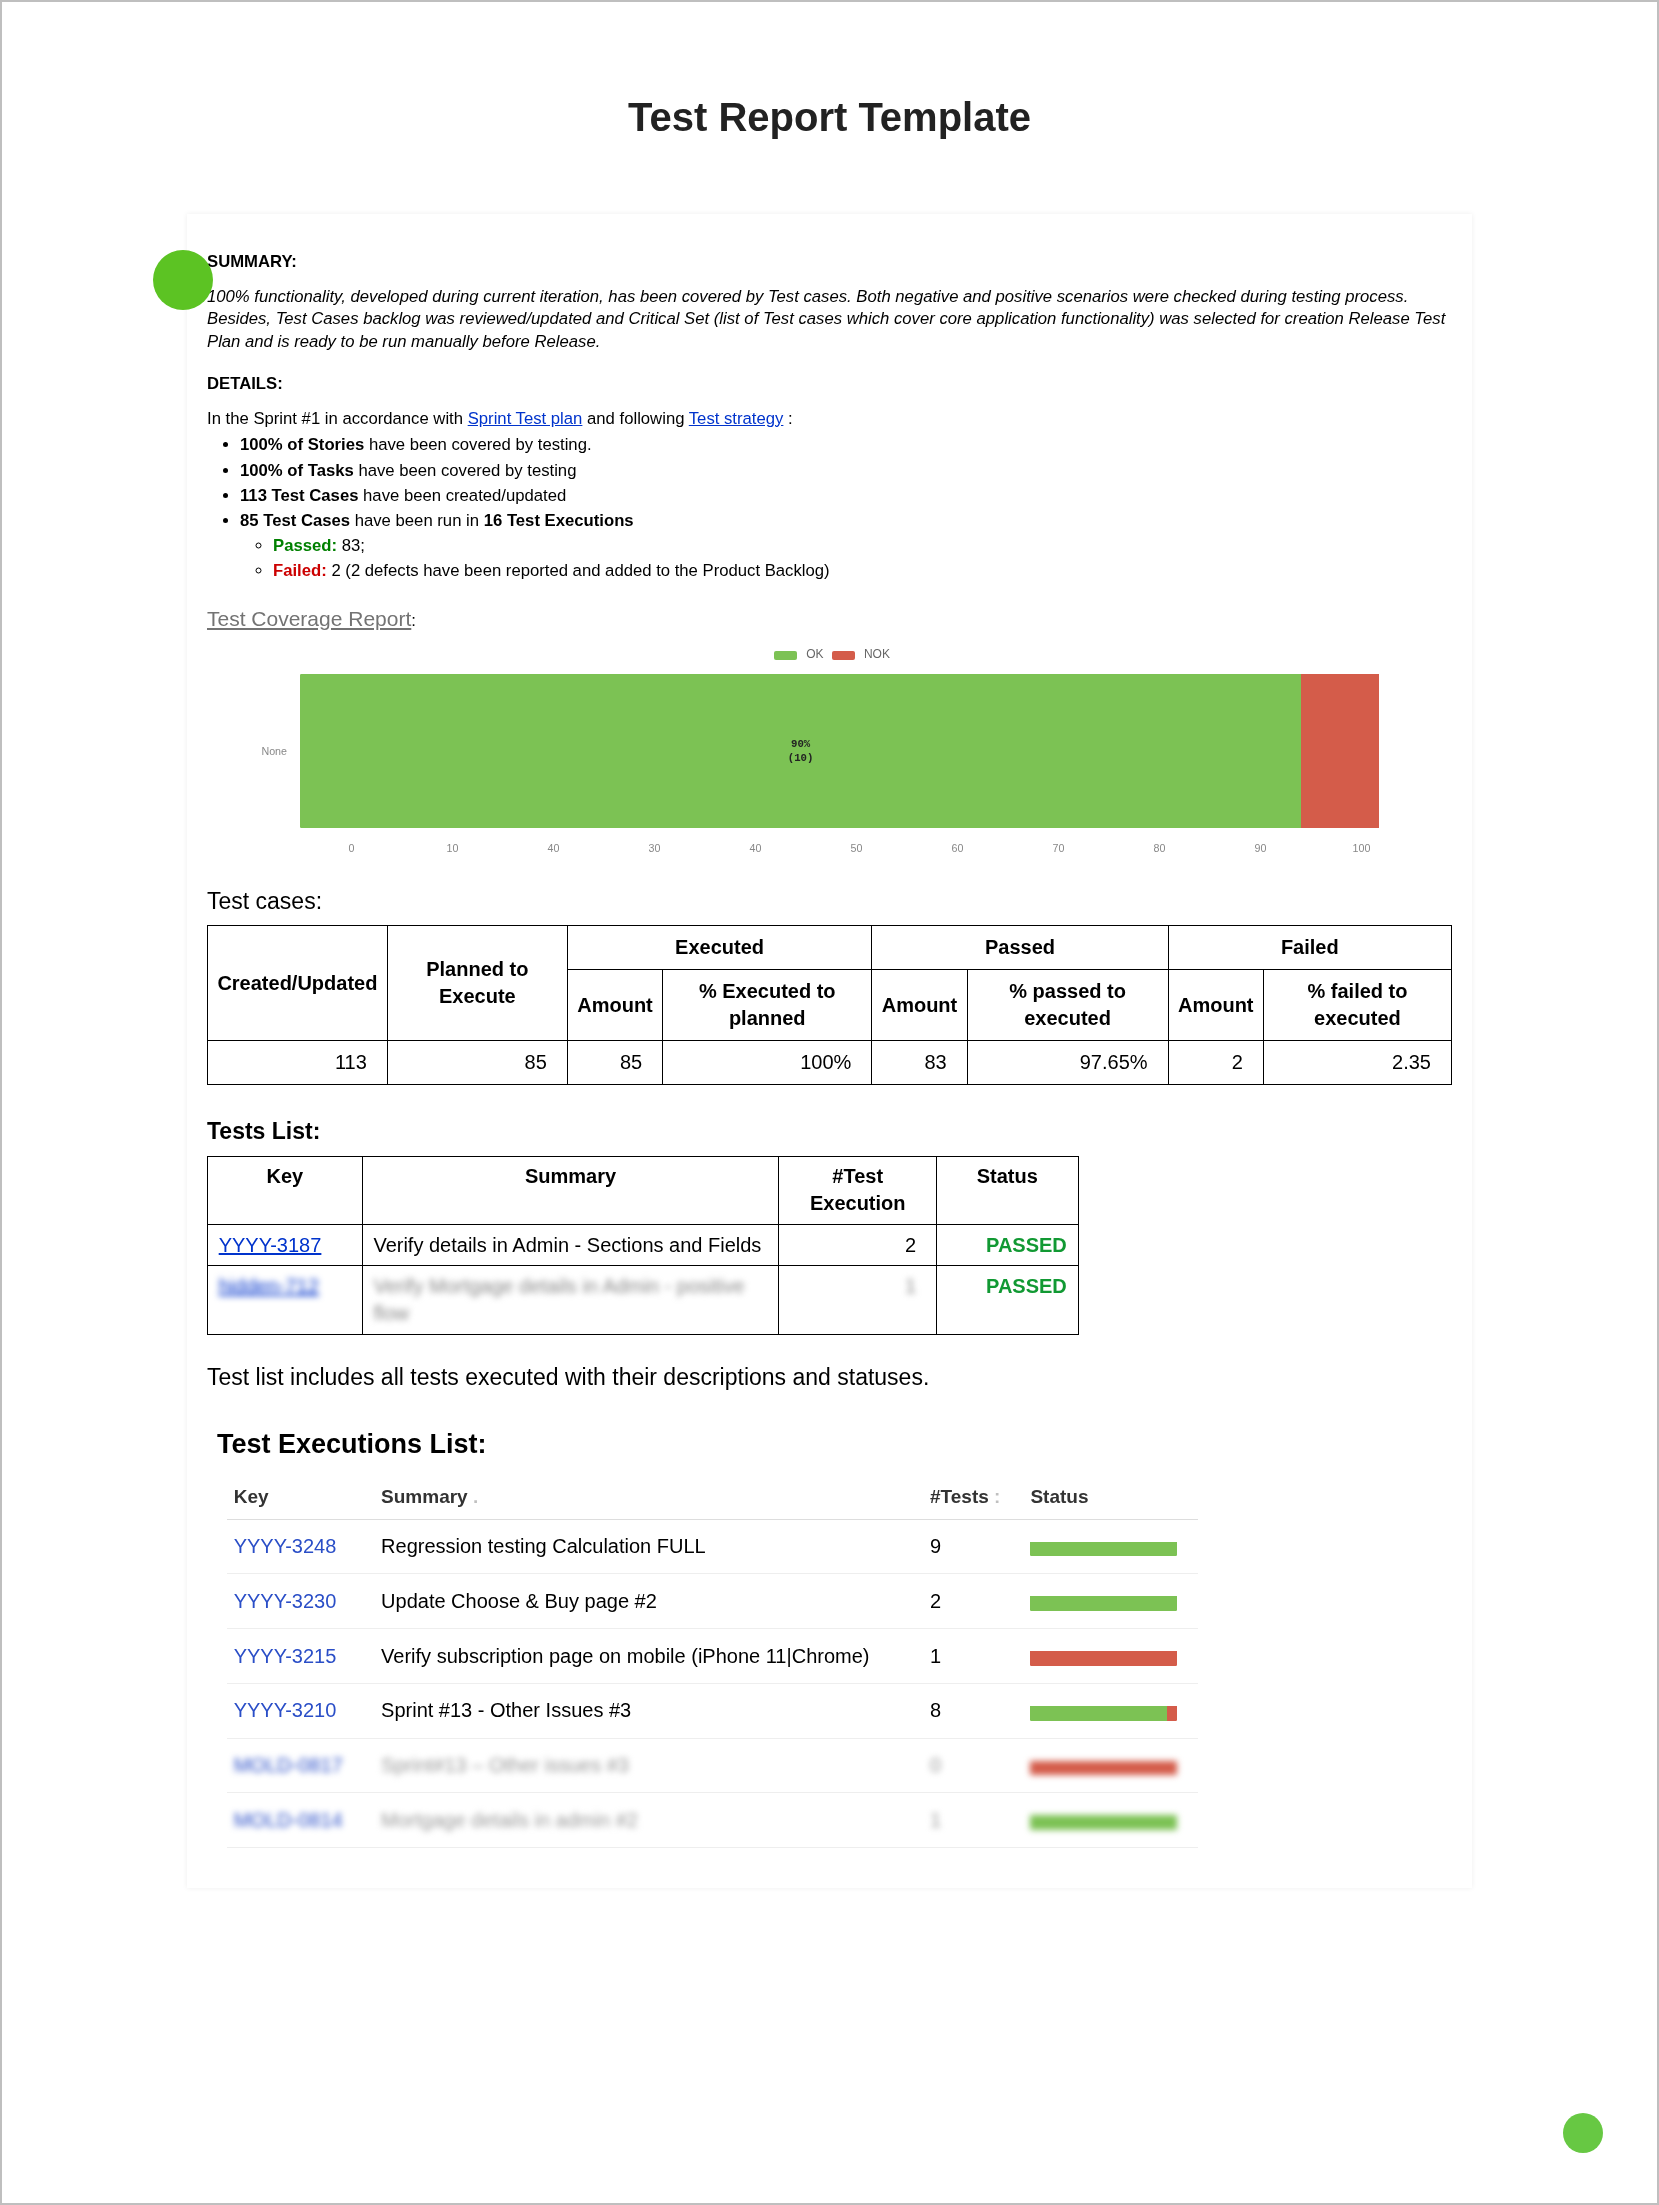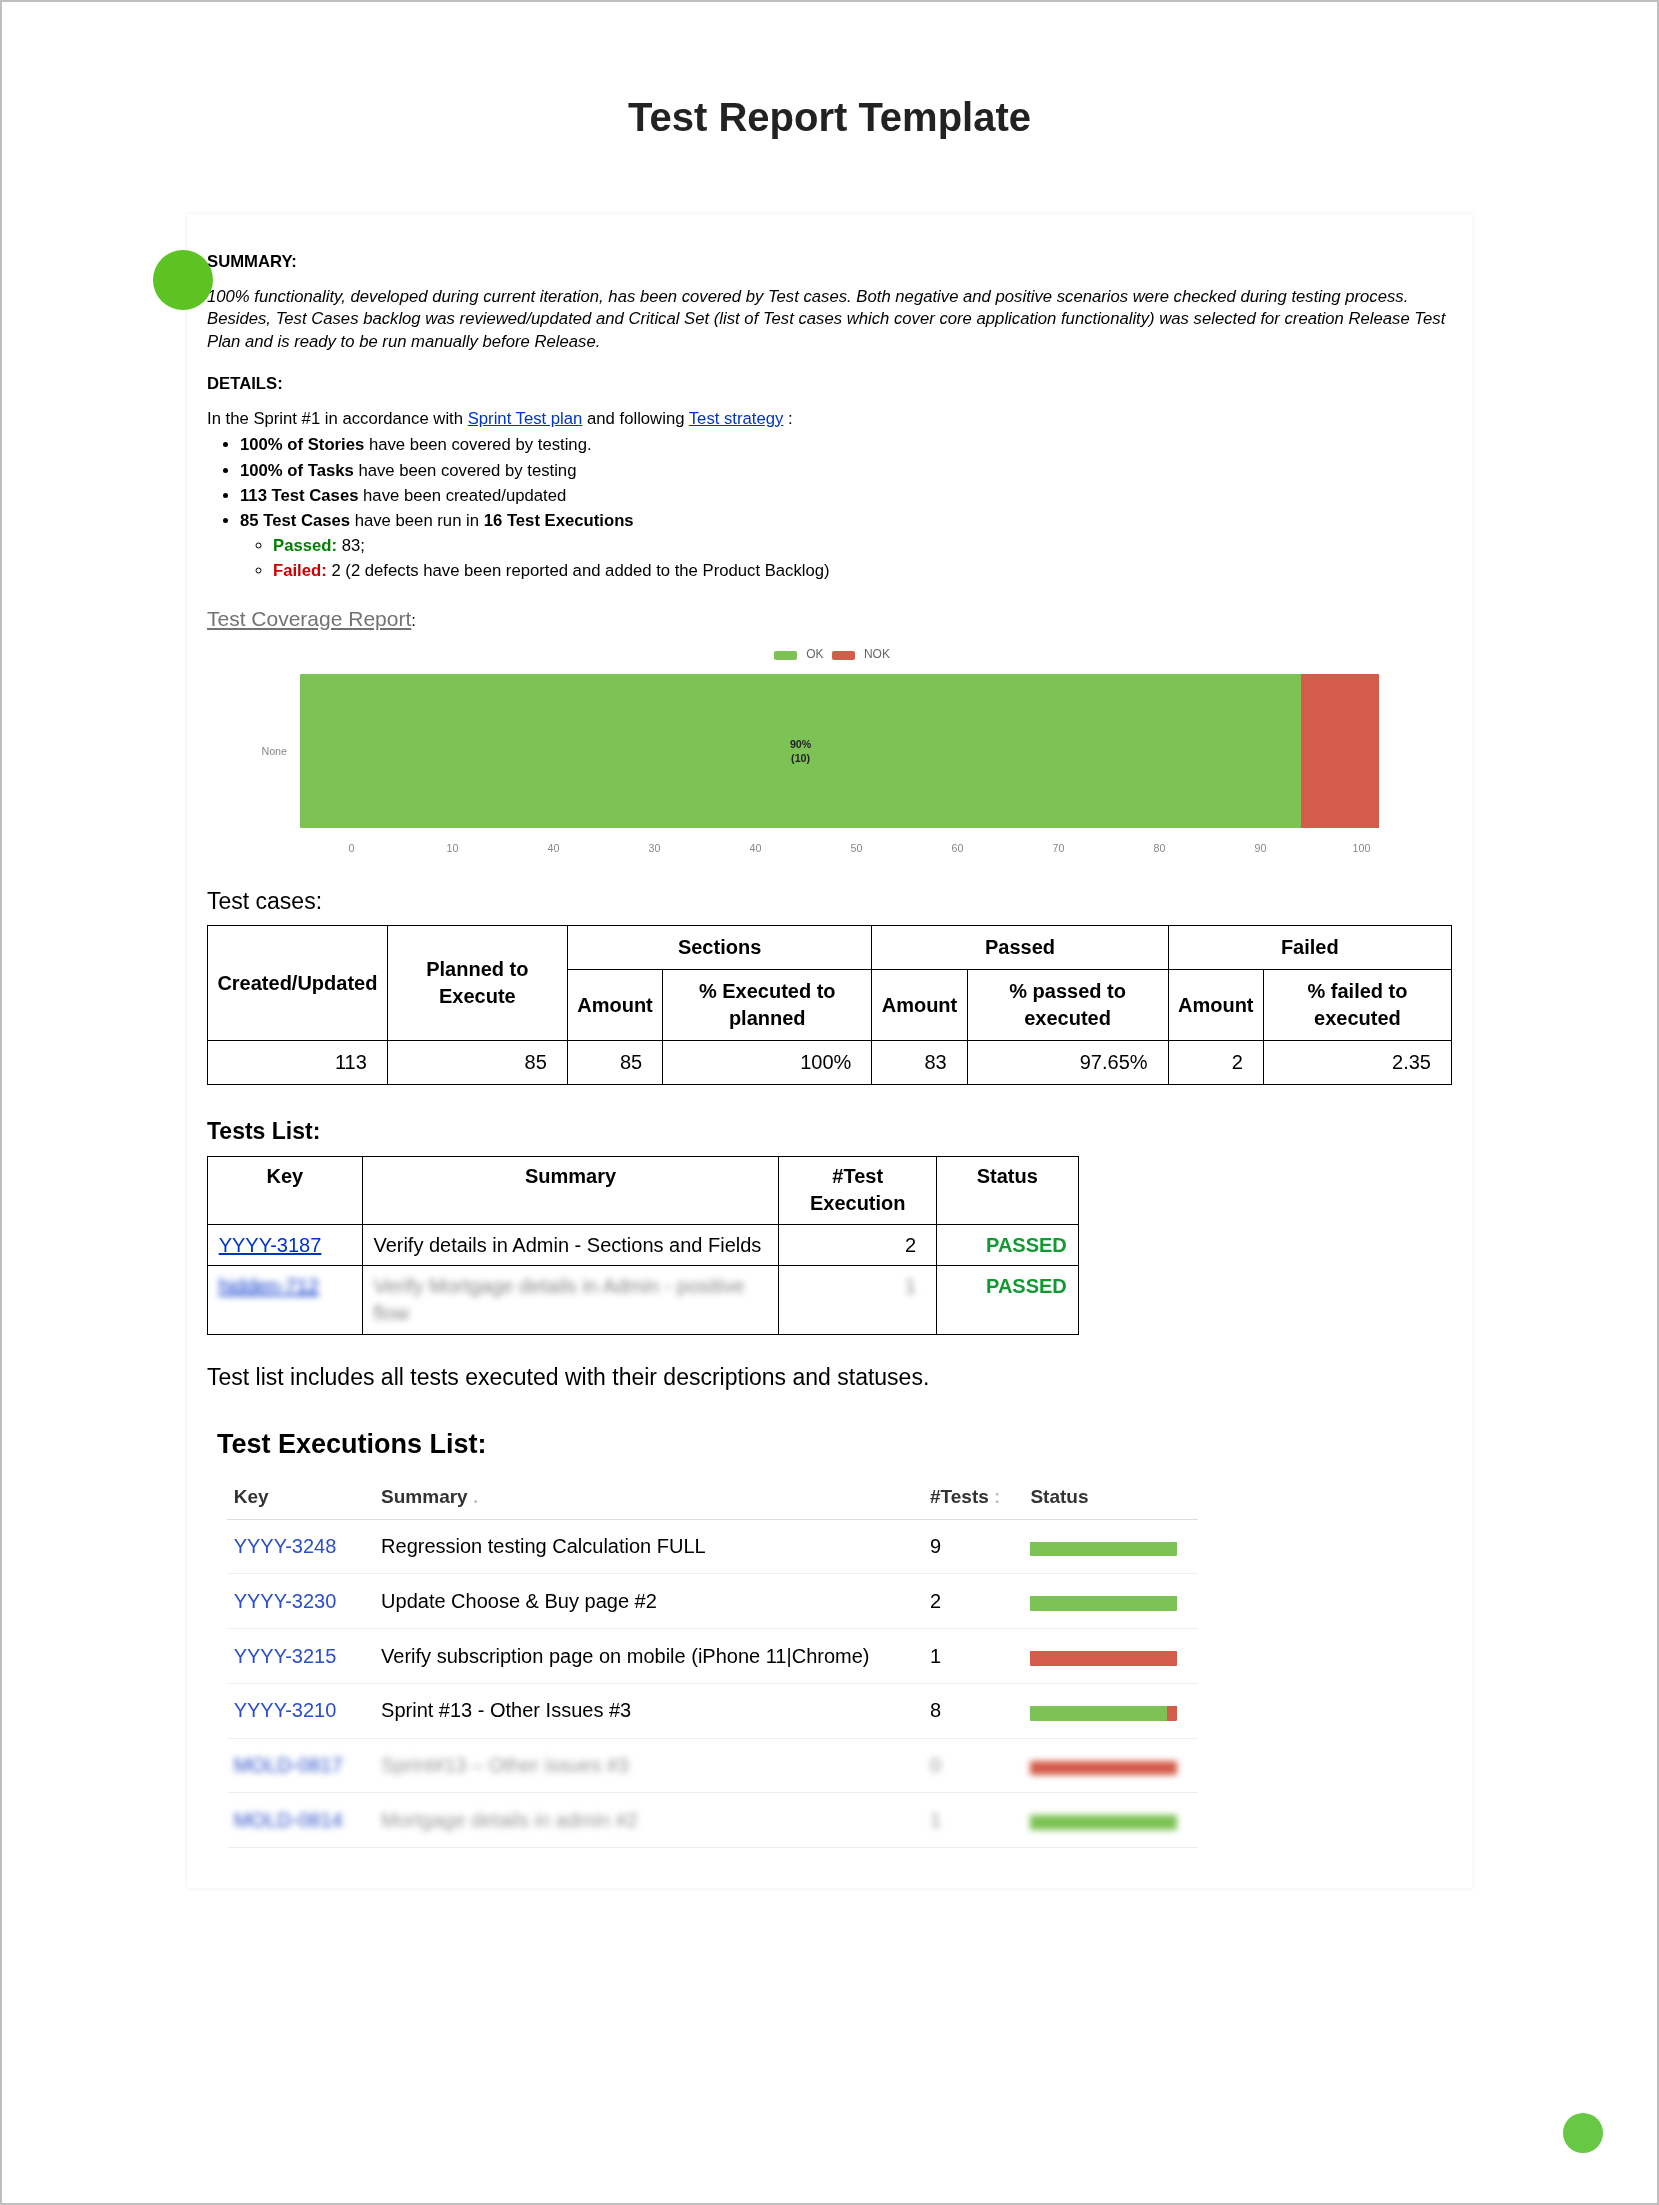--- a/index.html
+++ b/index.html
@@ -128,20 +128,21 @@
     color: #888;
     width: 40px;
     text-align: right;
   }
   .bar-track {
     flex: 1;
     height: 154px;
     display: flex;
     overflow: hidden;
     border-radius: 1.3px;
+    font-family: Liberation Mono, monospace;
   }
   .bar-ok {
     background: #7cc254;
     display: flex;
     align-items: center;
     justify-content: center;
     font-size: 10.7px;
     color: #222;
     font-weight: bold;
     text-align: center;
@@ -337,21 +338,21 @@
         </div>
     </div>
 
     
     <div class="section-label">Test cases:</div>
     <table class="tc">
       <tbody>
           <tr>
         <th rowspan="2">Created/Updated</th>
         <th rowspan="2">Planned to Execute</th>
-        <th colspan="2">Sections</th>
+        <th colspan="2">Executed</th>
         <th colspan="2">Passed</th>
         <th colspan="2">Failed</th>
       </tr>
       <tr>
         <th>Amount</th>
         <th>% Executed to planned</th>
         <th>Amount</th>
         <th>% passed to executed</th>
         <th>Amount</th>
         <th>% failed to executed</th>

